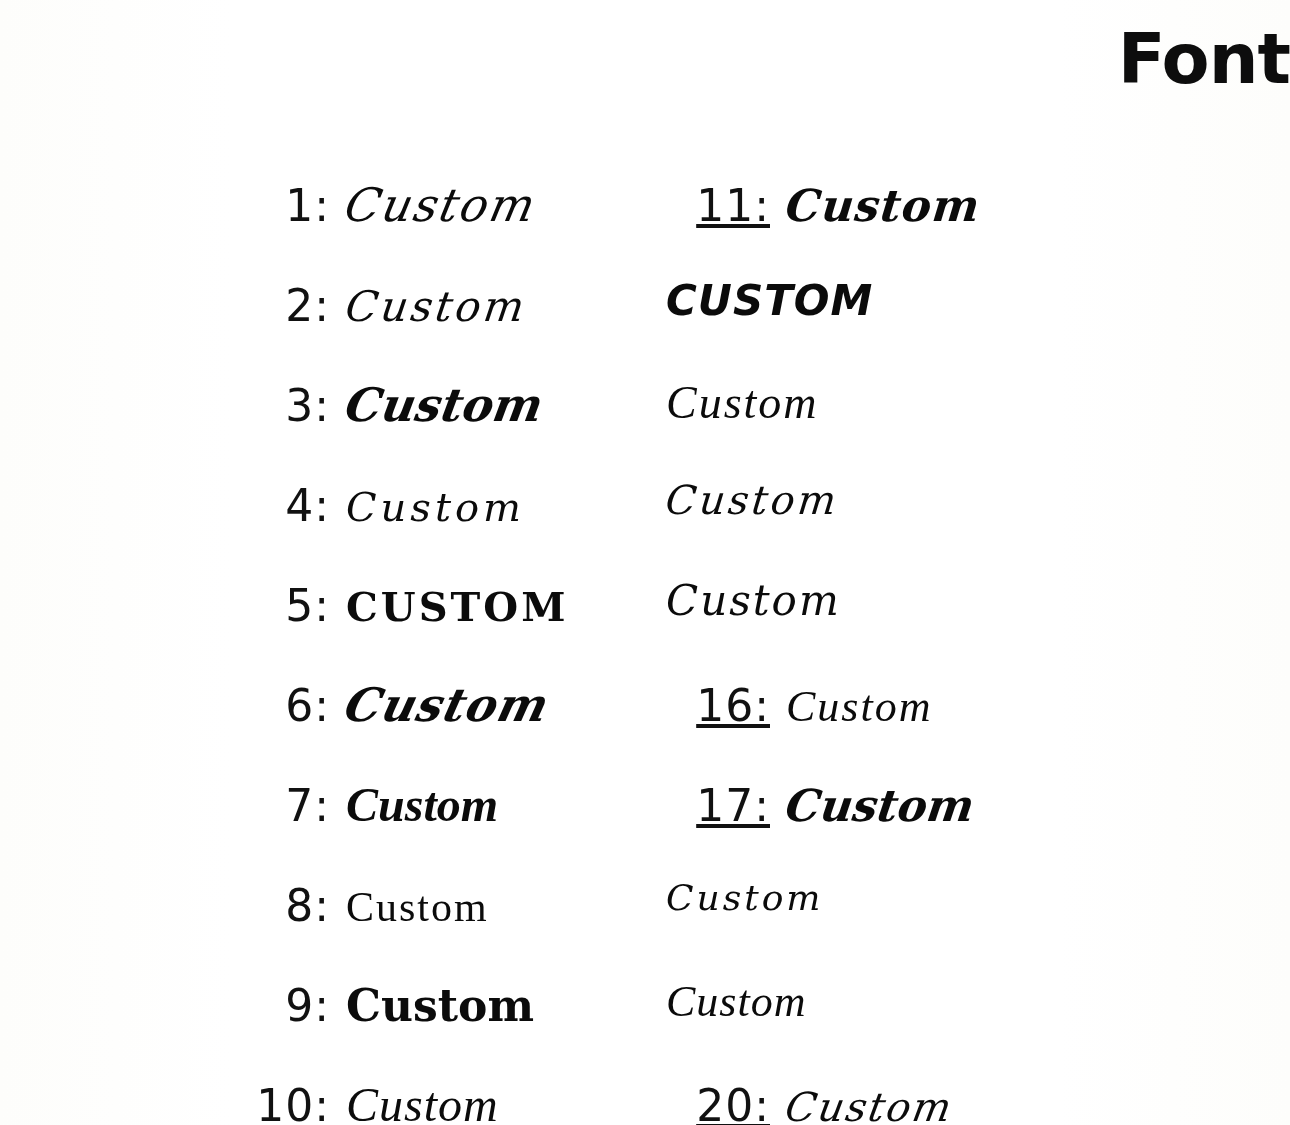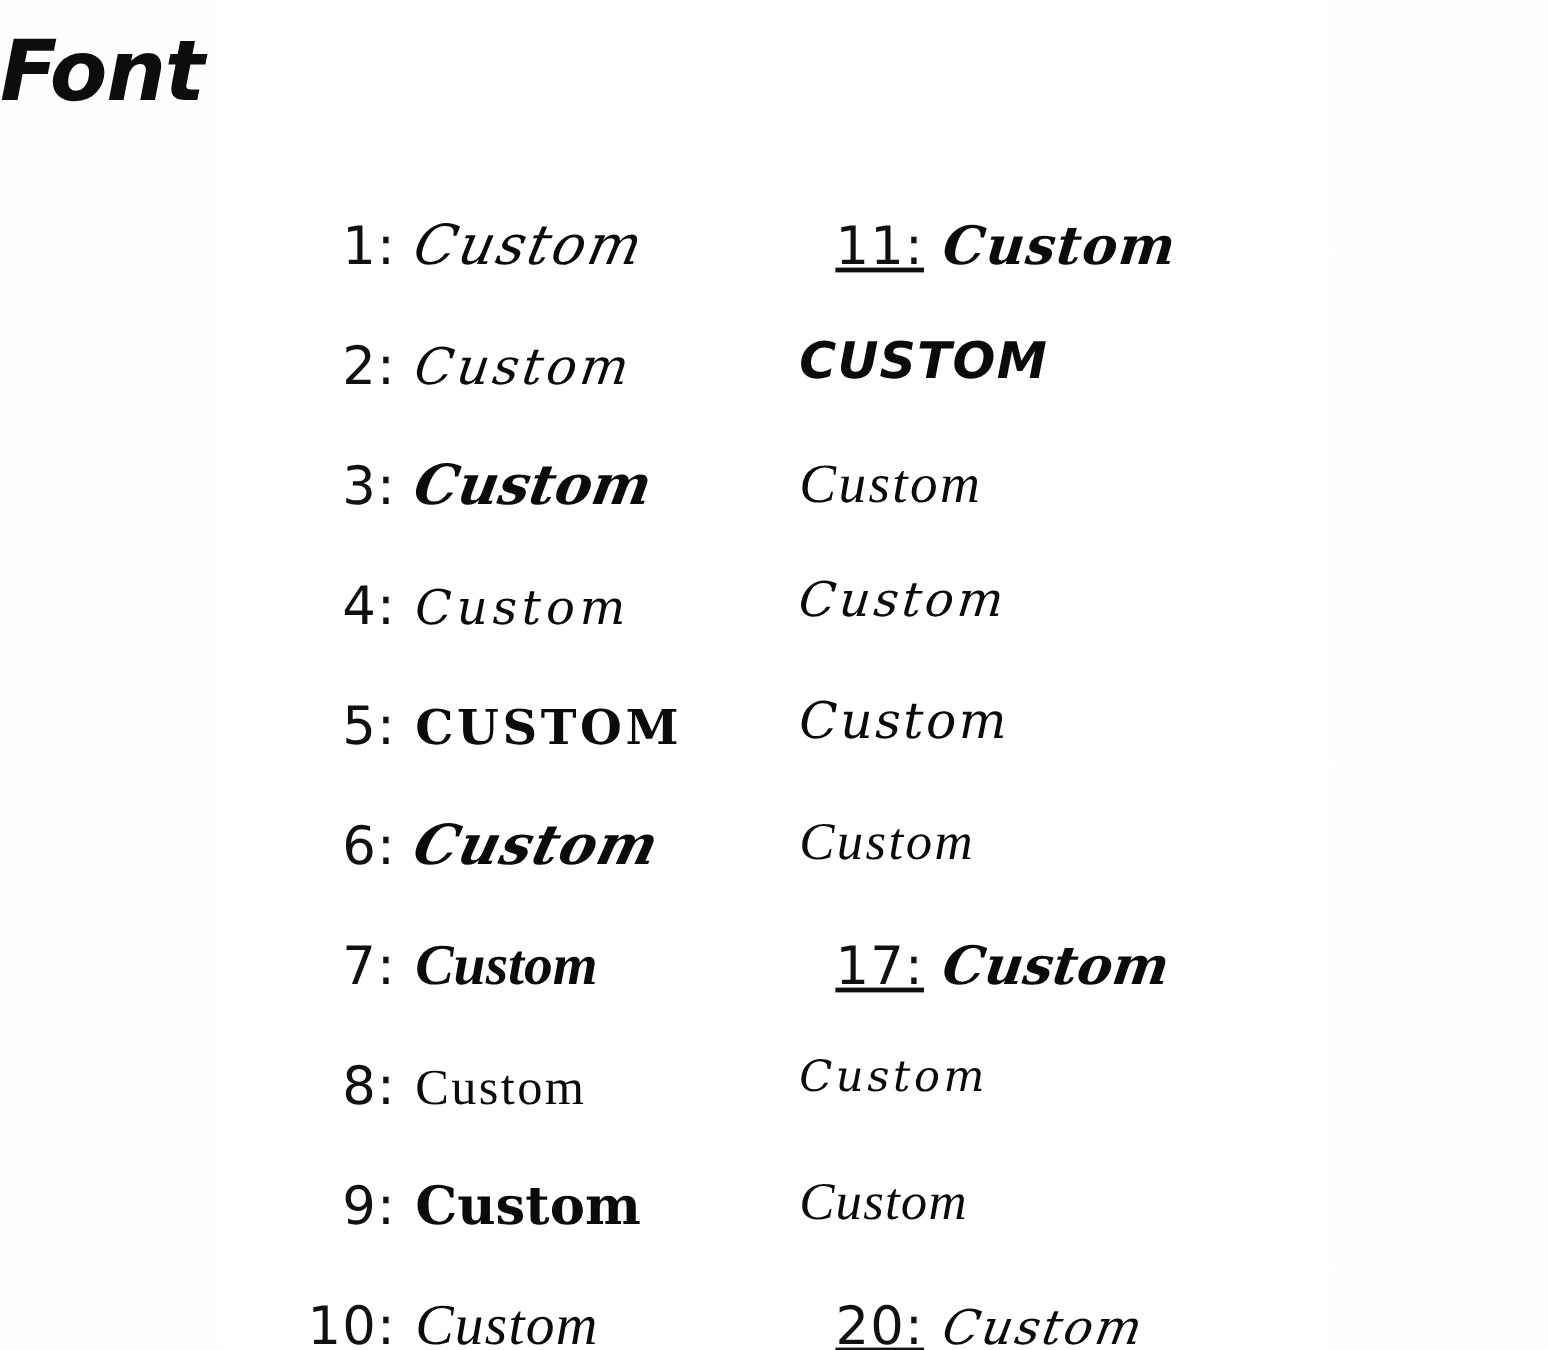--- a/index.html
+++ b/index.html
@@ -21,24 +21,23 @@
     position: absolute;
     inset: 0;
     background: linear-gradient(90deg, #fdfdfb 0%, #ffffff 18%, #ffffff 82%, #fdfdfb 100%);
   }
 
   .title {
     position: absolute;
     top: 18px;
     left: 0;
     width: 100%;
-    text-align: left;
+    text-align: right;
     font-family: "DejaVu Sans", sans-serif;
     font-weight: 700;
-    font-style: italic;
     font-size: 70px;
     letter-spacing: -1px;
     color: #0d0d0d;
   }
 
   .columns {
     position: absolute;
     top: 180px;
     left: 0;
     width: 100%;
@@ -163,20 +162,21 @@
       <div class="row">
         <span class="sample s13">Custom</span>
       </div>
       <div class="row">
         <span class="sample s14">Custom</span>
       </div>
       <div class="row">
         <span class="sample s15">Custom</span>
       </div>
       <div class="row">
+        <span class="num">16:</span>
         <span class="sample s16">Custom</span>
       </div>
       <div class="row">
         <span class="num">17:</span>
         <span class="sample s17">Custom</span>
       </div>
       <div class="row">
         <span class="sample s18">Custom</span>
       </div>
       <div class="row">

